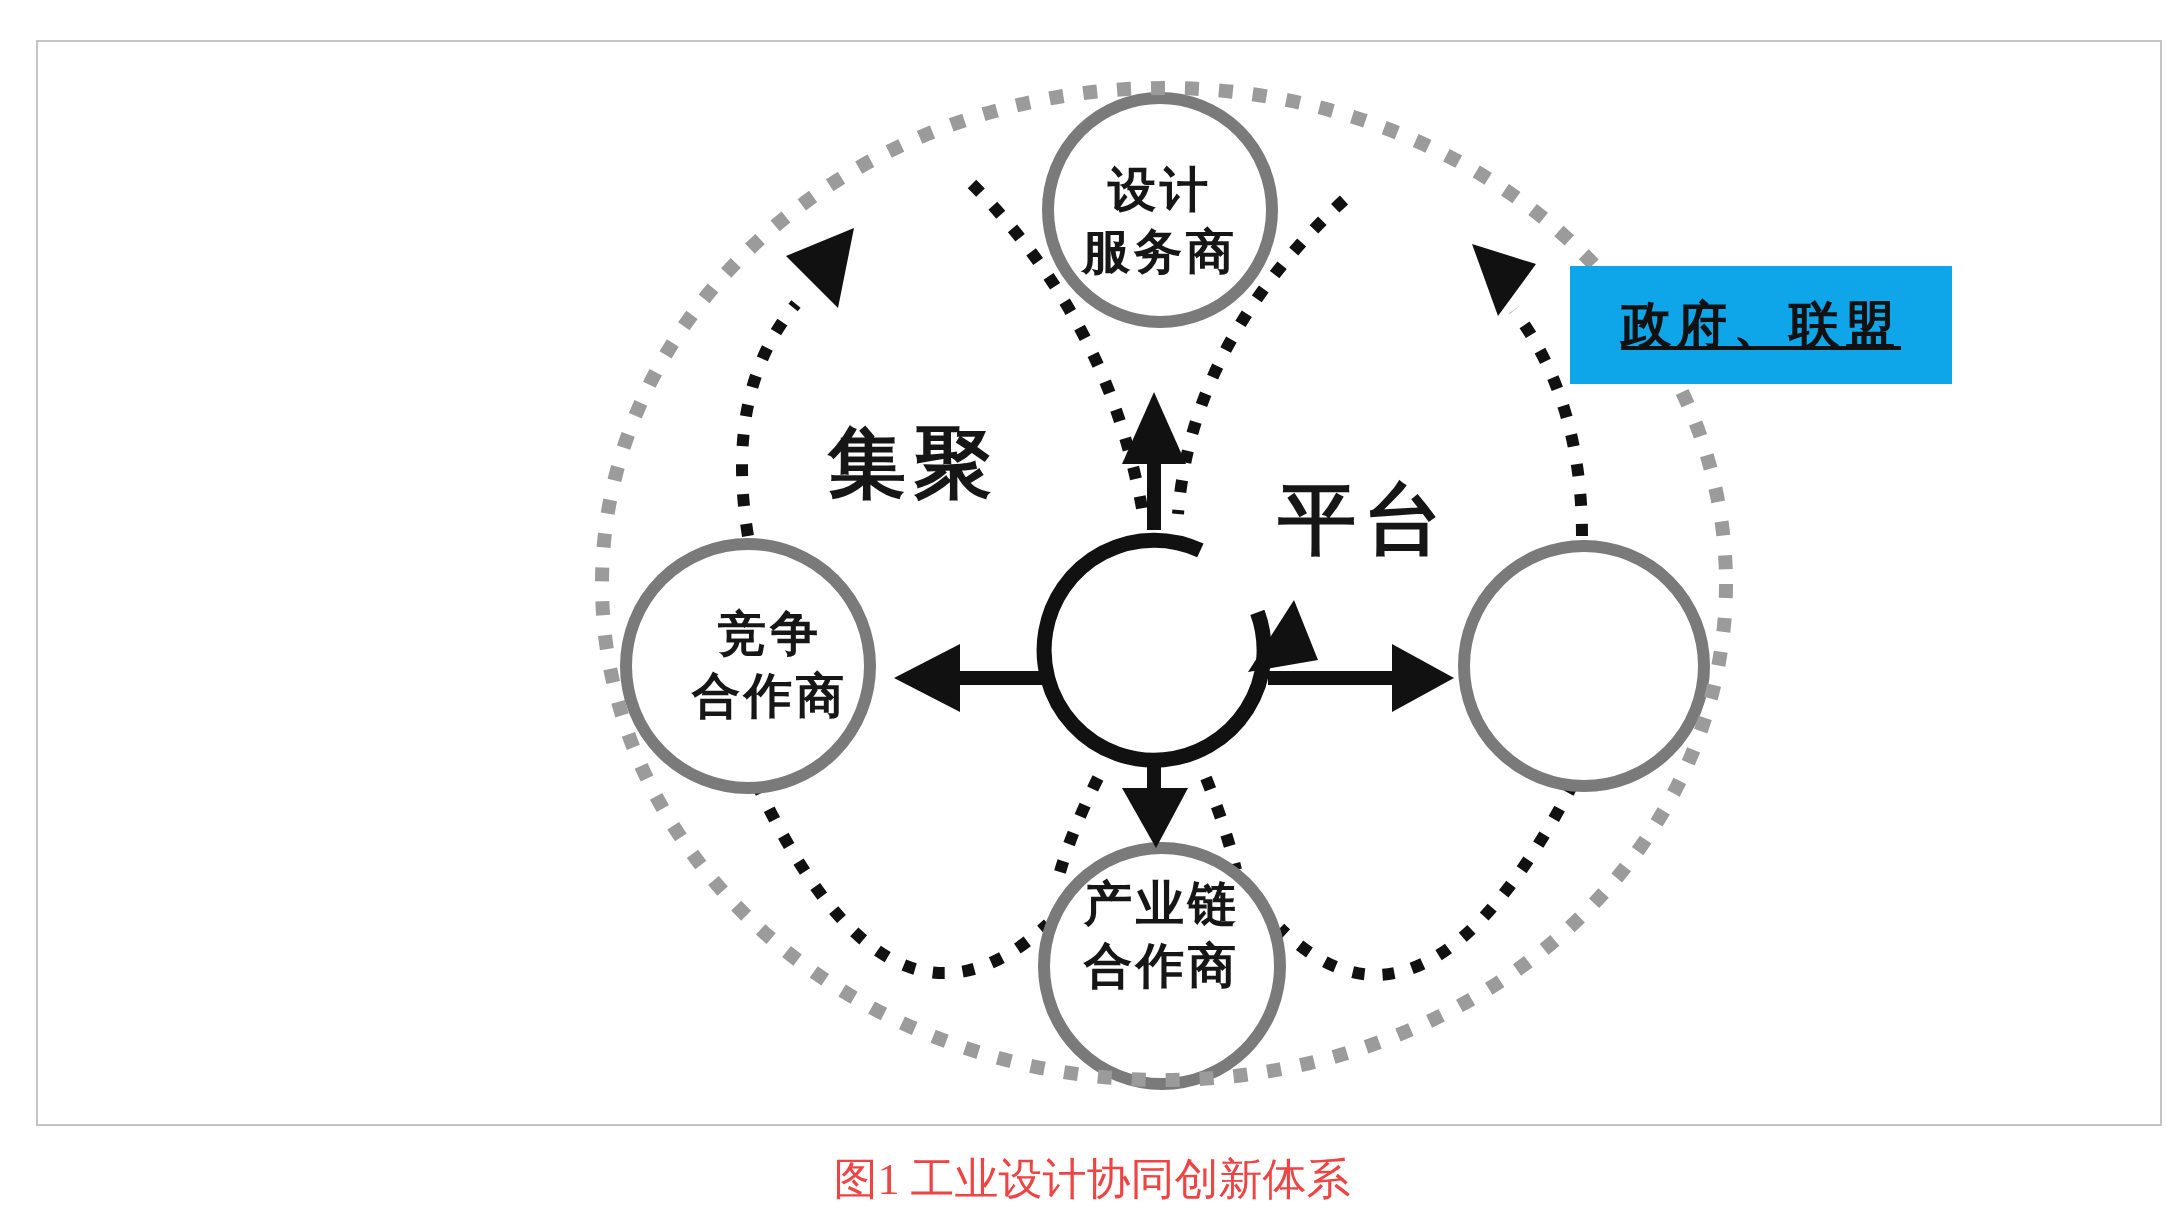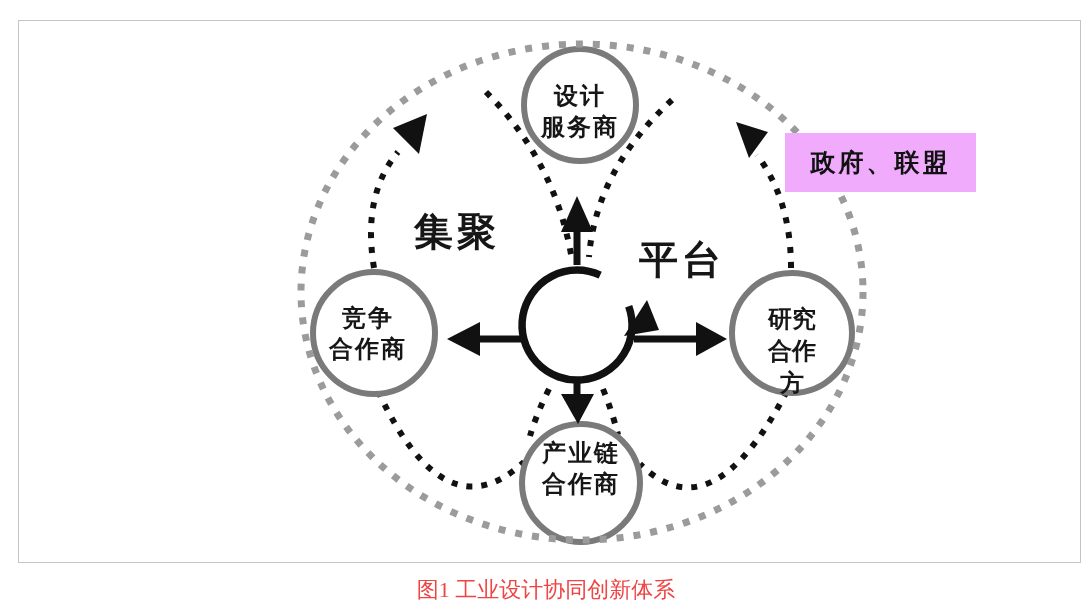--- a/index.html
+++ b/index.html
@@ -11,28 +11,28 @@
   svg.layer{position:absolute;left:0;top:0;width:1092px;height:616px;}
   .node-label{position:absolute;display:flex;flex-direction:column;align-items:center;
               justify-content:center;text-align:center;color:#161616;font-weight:700;}
   .node-label span{display:block;}
   .lbl-24{font-size:24px;line-height:31px;letter-spacing:2px;}
   .lbl-28{font-size:28px;line-height:32px;letter-spacing:3px;}
   .region-label{position:absolute;font-size:39px;font-weight:700;color:#161616;
                 letter-spacing:4px;text-align:center;display:flex;align-items:center;
                 justify-content:center;}
   .gov-box{position:absolute;left:785px;top:133px;width:191px;height:59px;
-           background:#f0abfc;display:flex;align-items:center;justify-content:center;
-           font-size:25px;font-weight:700;color:#111;letter-spacing:3px;}
+           background:#0ea5e9;display:flex;align-items:center;justify-content:center;
+           font-size:25px;font-weight:700;color:#111;letter-spacing:3px;text-decoration:underline;}
   .caption{position:absolute;left:0;top:575px;width:1092px;text-align:center;
            font-family:"Liberation Serif","DejaVu Serif",serif;
            font-size:22px;color:#ef4444;}
   
   .nl-top{left:510px;top:80px;width:140px;height:62px;}
-  .nl-left{left:298px;top:302px;width:140px;height:62px;}
+  .nl-left{left:315px;top:302px;width:140px;height:62px;}
   .nl-right{left:722px;top:303px;width:140px;height:96px;font-size:24px;line-height:32px;}
   .nl-bottom{left:511px;top:436px;width:140px;height:64px;}
   .nl-center{left:507px;top:303px;width:140px;height:56px;}
   .rl-left{left:412px;top:211px;width:90px;height:42px;}
   .rl-right{left:637px;top:209px;width:90px;height:42px;margin-top:30px;}
 </style>
 </head>
 <body>
 
 <div class="stage">
@@ -82,25 +82,20 @@
   <div class="node-label lbl-24 nl-top">
     <span>设计</span>
     <span>服务商</span>
   </div>
 
   <div class="node-label lbl-24 nl-left">
     <span>竞争</span>
     <span>合作商</span>
   </div>
 
-  <div class="node-label nl-right">
-    <span>研究</span>
-    <span>合作</span>
-    <span>方</span>
-  </div>
 
   <div class="node-label lbl-24 nl-bottom">
     <span>产业链</span>
     <span>合作商</span>
   </div>
 
 
   <div class="region-label rl-left">集聚</div>
   <div class="region-label rl-right">平台</div>
 

